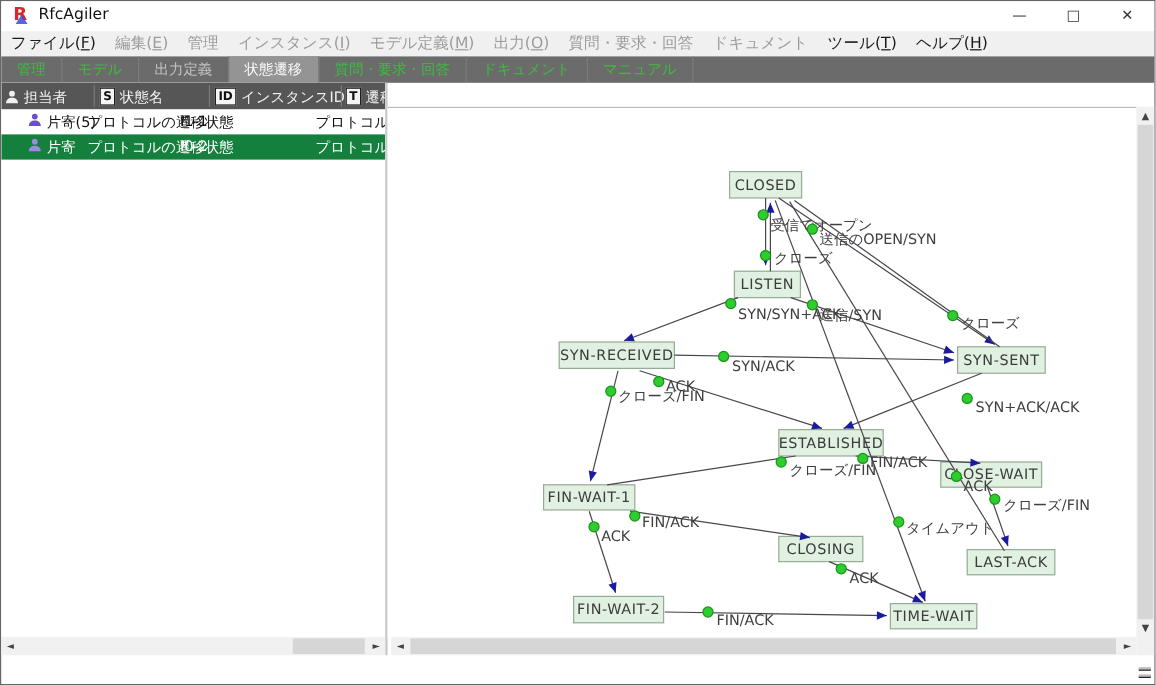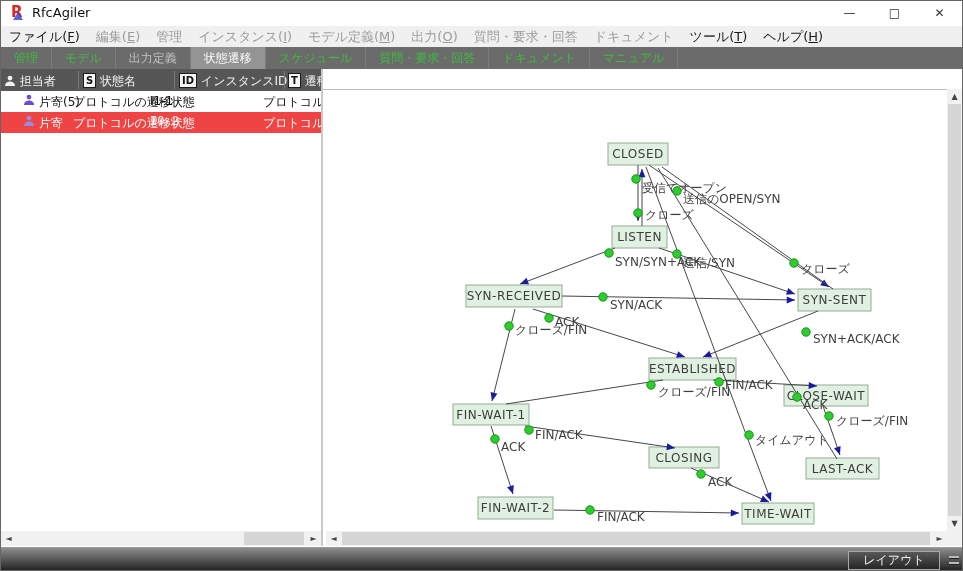--- a/index.html
+++ b/index.html
@@ -28,21 +28,21 @@
   
   .leftpanel{position:absolute;left:0;top:68px;width:320px;height:462px;background:#fff;overflow:hidden;}
   .lp-header{position:absolute;left:0;top:0;width:320px;height:22px;background:#565656;color:#f2f2f2;font-size:12px;text-decoration:underline;}
   .lp-header .hsep{position:absolute;top:2px;width:1px;height:18px;background:#7a7a7a;}
   .hcell{position:absolute;top:3px;line-height:16px;white-space:nowrap;}
   .hbox{display:inline-block;background:#f5f5f5;color:#111;border:1px solid #1d1d1d;
        font-size:10px;font-weight:bold;line-height:13px;padding:0 2px;vertical-align:middle;}
   .hlabel{vertical-align:middle;}
   .picon{vertical-align:middle;}
   .lp-row{position:absolute;left:0;width:320px;height:21px;font-size:12px;color:#111;}
-  .lp-row.selected{background:#ef4444;color:#fff;font-family:Liberation Mono, monospace;}
+  .lp-row.selected{background:#15803d;color:#fff;}
   .lp-row span{position:absolute;top:3px;white-space:nowrap;}
   .c-icon{left:22px;top:4px;}
   .c-owner{left:38px;}
   .c-state{left:72px;}
   .c-inst{left:149px;}
   .c-trans{left:262px;}
   
   .vsplit{position:absolute;left:320px;top:68px;width:2px;height:477px;background:#c9c9c9;}
   
   .rtabstrip{position:absolute;left:322px;top:68px;width:640px;height:20px;background:#f0f0f0;}
@@ -82,21 +82,20 @@
     </div>
   </div>
 
   <div class="menubar" id="menubar"><span class="menu-item">ファイル(<u>F</u>)</span><span class="menu-item disabled">編集(<u>E</u>)</span><span class="menu-item disabled">管理</span><span class="menu-item disabled">インスタンス(<u>I</u>)</span><span class="menu-item disabled">モデル定義(<u>M</u>)</span><span class="menu-item disabled">出力(<u>O</u>)</span><span class="menu-item disabled">質問・要求・回答</span><span class="menu-item disabled">ドキュメント</span><span class="menu-item">ツール(<u>T</u>)</span><span class="menu-item">ヘルプ(<u>H</u>)</span></div>
 
   <div class="tabbar" id="tabbar">
       <span class="tab">管理</span>
       <span class="tab">モデル</span>
       <span class="tab muted">出力定義</span>
       <span class="tab active">状態遷移</span>
-      <span class="tab">スケジュール</span>
       <span class="tab">質問・要求・回答</span>
       <span class="tab">ドキュメント</span>
       <span class="tab">マニュアル</span>
     </div>
 
   <div class="leftpanel">
     <div class="lp-header">
       <span class="hcell" style="left:3px">
         <svg class="picon" width="12" height="12" viewBox="0 0 12 12" fill="#f0f0f0">
             <circle cx="6" cy="3.1" r="2.4"></circle>
@@ -259,19 +258,16 @@
     <div class="sb-arrow" style="right:0;">►</div>
   </div>
 
   <div class="sbar" style="left:325px;top:530px;width:621px;height:15px;">
     <div class="sb-arrow" style="left:0;">◄</div>
     <div class="sb-thumb" style="left:16px;top:1px;width:588px;height:13px;"></div>
     <div class="sb-arrow" style="right:0;">►</div>
   </div>
   <div class="sbar" style="left:946px;top:530px;width:15px;height:15px;"></div>
 
-  <div class="statusbar">
-    <div class="layoutbtn">レイアウト</div>
-  </div>
   <div class="grip1"></div>
   <div class="grip2"></div>
 
 </div>
 
 </body></html>

